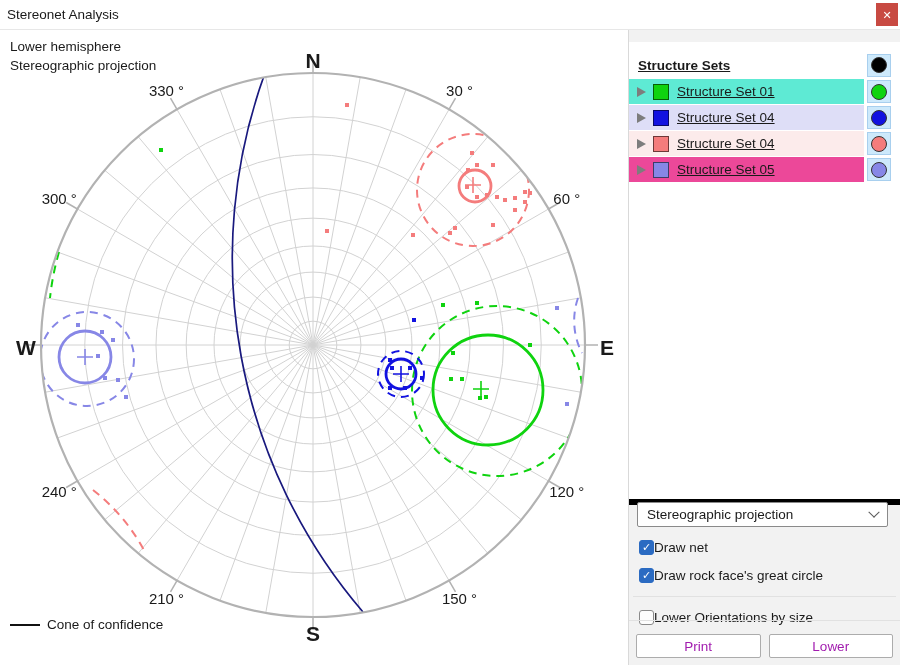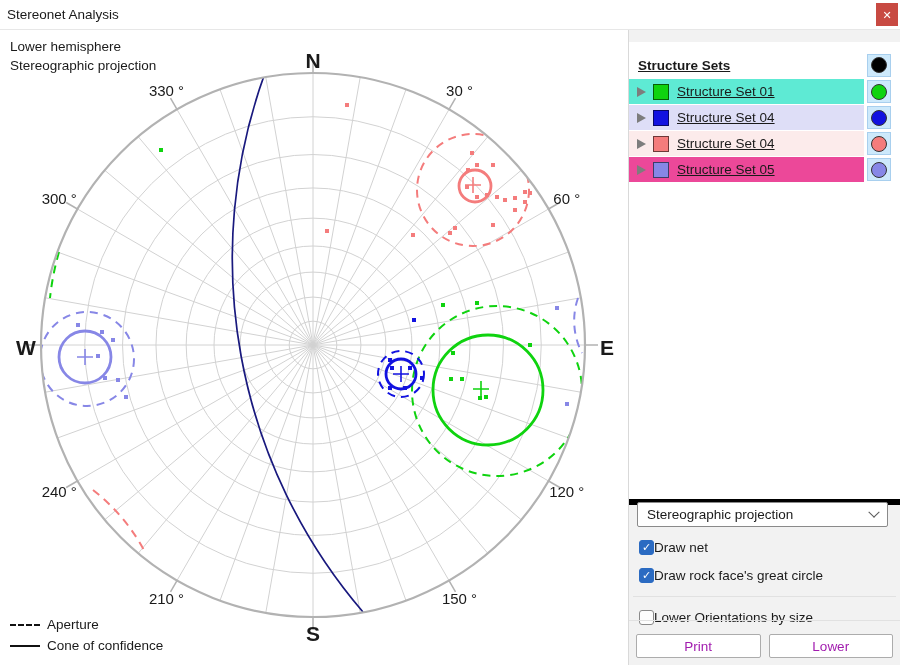--- a/index.html
+++ b/index.html
@@ -215,24 +215,20 @@
         <text x="607" y="325" text-anchor="middle" font-size="21" font-weight="bold" fill="#1a1a1a">E</text>
         <text x="313" y="611" text-anchor="middle" font-size="21" font-weight="bold" fill="#1a1a1a">S</text>
         <text x="26" y="325" text-anchor="middle" font-size="21" font-weight="bold" fill="#1a1a1a">W</text>
       </svg>
     <div class="plot-annotation">
       <div>Lower hemisphere</div>
       <div>Stereographic projection</div>
     </div>
     <div class="plot-legend">
       <div class="legend-row">
-        <span class="line-sample dashed"></span>
-        <span>Aperture</span>
-      </div>
-      <div class="legend-row">
         <span class="line-sample solid"></span>
         <span>Cone of confidence</span>
       </div>
     </div>
   </div>
 
   <div class="side-panel">
     <div class="sets-panel">
       <div class="sets-header">
         <span class="hdr-title">Structure Sets</span>

